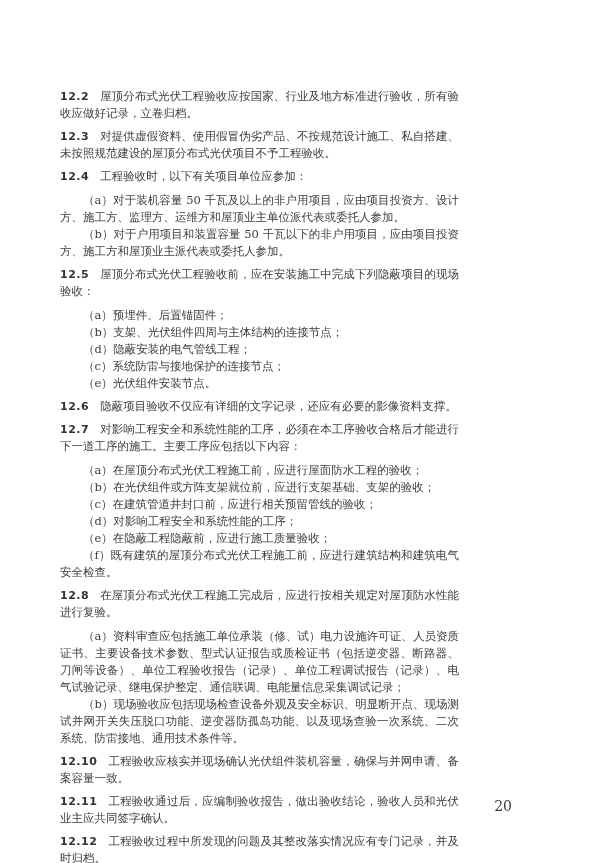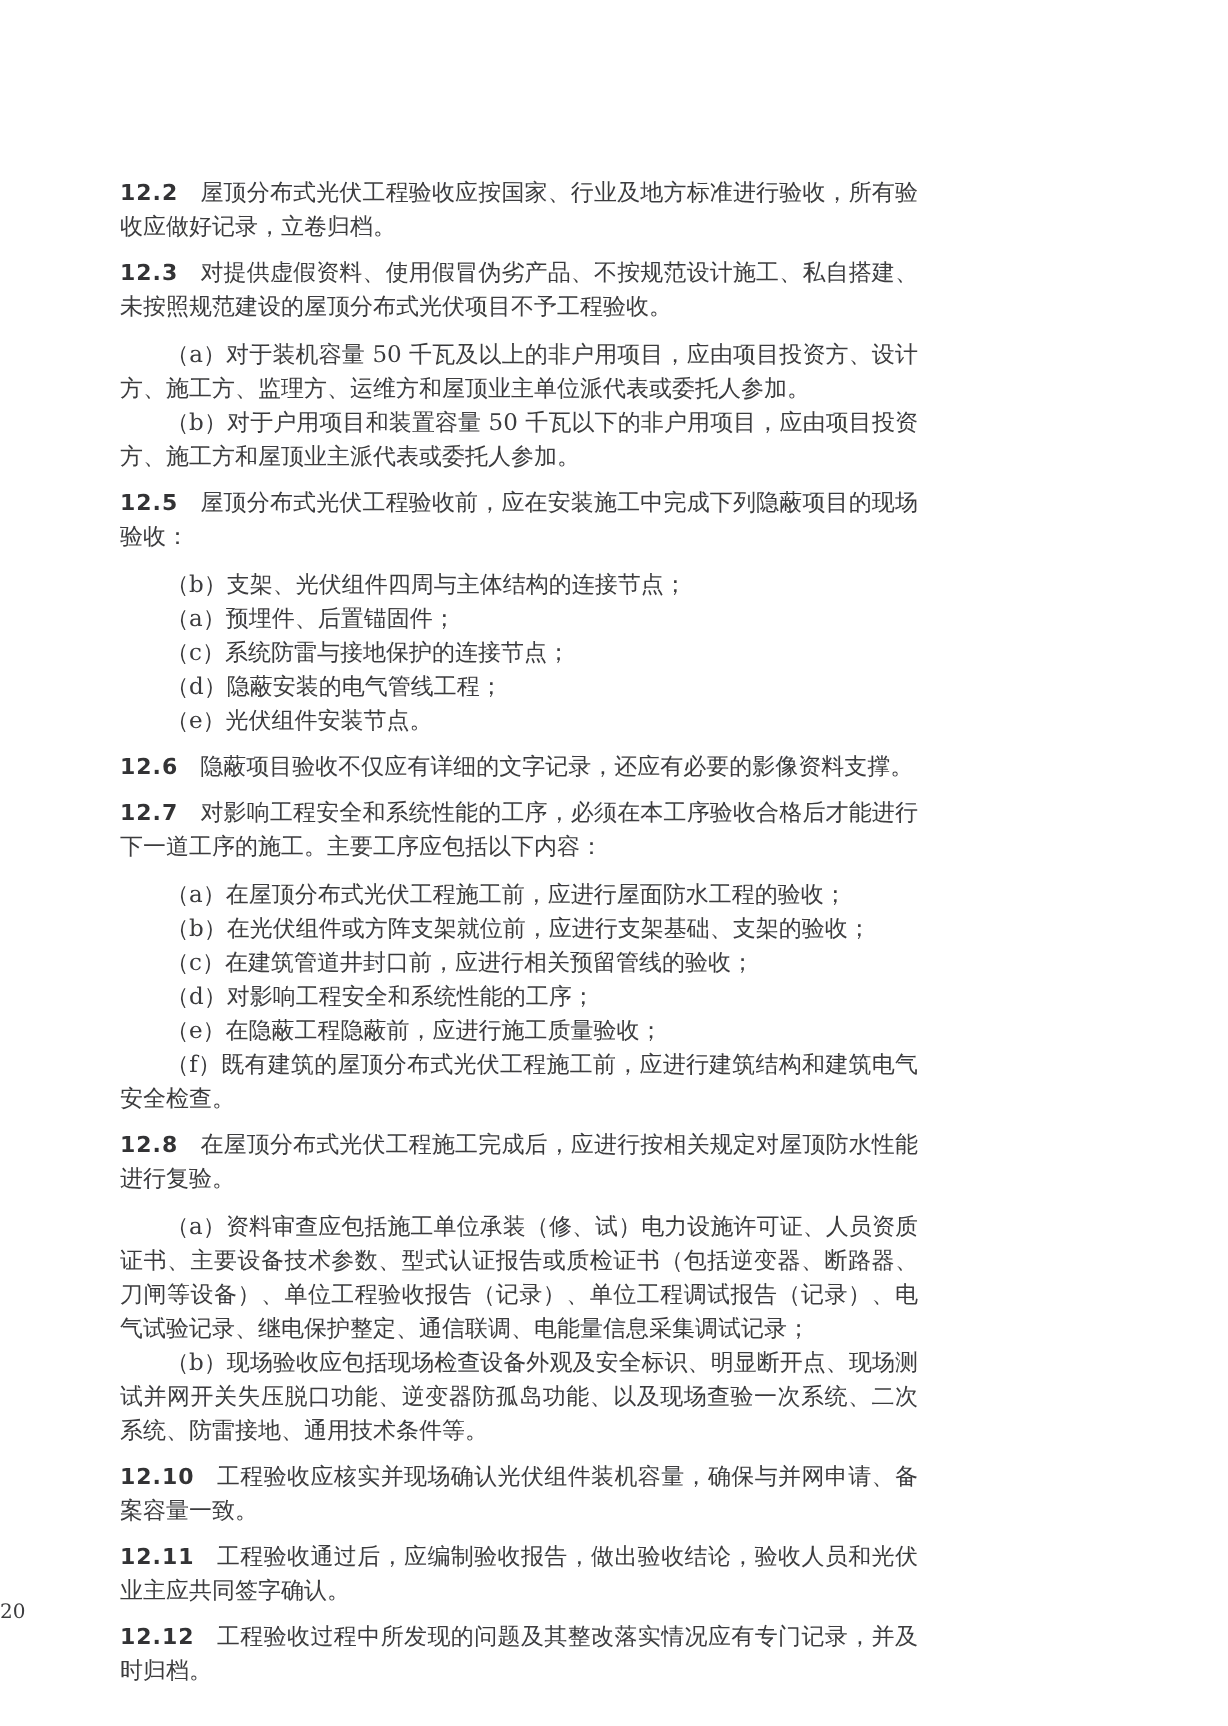--- a/index.html
+++ b/index.html
@@ -36,48 +36,49 @@
     margin-top: 21px;
     font-family: "DejaVu Sans", "Liberation Sans", sans-serif;
     font-weight: bold;
     font-size: 12px;
     color: #333335;
   }
   .heading .num { font-size: 11.5px; margin-right: 13px; font-style: italic; }
   .page-number {
     position: absolute;
     left: 0;
-    right: 16px;
+    right: 4px;
     top: 798px;
-    text-align: left;
-    font-size: 10px;
+    text-align: right;
+    font-size: 14px;
     color: #3c3c3e;
     font-family: "DejaVu Serif", "Liberation Serif", serif;
   }
 </style>
 </head>
 <body>
 
 <div class="page">
 
   <p class="sec"><span class="num">12.2</span><span>屋顶分布式光伏工程验收应按国家、行业及地方标准进行验收，所有验收应做好记录，立卷归档。</span></p>
 
   <p class="sec"><span class="num">12.3</span><span>对提供虚假资料、使用假冒伪劣产品、不按规范设计施工、私自搭建、未按照规范建设的屋顶分布式光伏项目不予工程验收。</span></p>
 
+  <p class="sec"><span class="num">12.4</span><span>工程验收时，以下有关项目单位应参加：</span></p>
   <div class="items">
     <p class="item">（a）对于装机容量 50 千瓦及以上的非户用项目，应由项目投资方、设计方、施工方、监理方、运维方和屋顶业主单位派代表或委托人参加。</p>
     <p class="item">（b）对于户用项目和装置容量 50 千瓦以下的非户用项目，应由项目投资方、施工方和屋顶业主派代表或委托人参加。</p>
   </div>
 
   <p class="sec"><span class="num">12.5</span><span>屋顶分布式光伏工程验收前，应在安装施工中完成下列隐蔽项目的现场验收：</span></p>
   <div class="items">
+    <p class="item">（a）预埋件、后置锚固件；</p>
     <p class="item">（b）支架、光伏组件四周与主体结构的连接节点；</p>
-    <p class="item">（a）预埋件、后置锚固件；</p>
+    <p class="item">（d）隐蔽安装的电气管线工程；</p>
     <p class="item">（c）系统防雷与接地保护的连接节点；</p>
-    <p class="item">（d）隐蔽安装的电气管线工程；</p>
     <p class="item">（e）光伏组件安装节点。</p>
   </div>
 
   <p class="sec"><span class="num">12.6</span><span>隐蔽项目验收不仅应有详细的文字记录，还应有必要的影像资料支撑。</span></p>
 
   <p class="sec"><span class="num">12.7</span><span>对影响工程安全和系统性能的工序，必须在本工序验收合格后才能进行下一道工序的施工。主要工序应包括以下内容：</span></p>
   <div class="items">
     <p class="item">（a）在屋顶分布式光伏工程施工前，应进行屋面防水工程的验收；</p>
     <p class="item">（b）在光伏组件或方阵支架就位前，应进行支架基础、支架的验收；</p>
     <p class="item">（c）在建筑管道井封口前，应进行相关预留管线的验收；</p>

